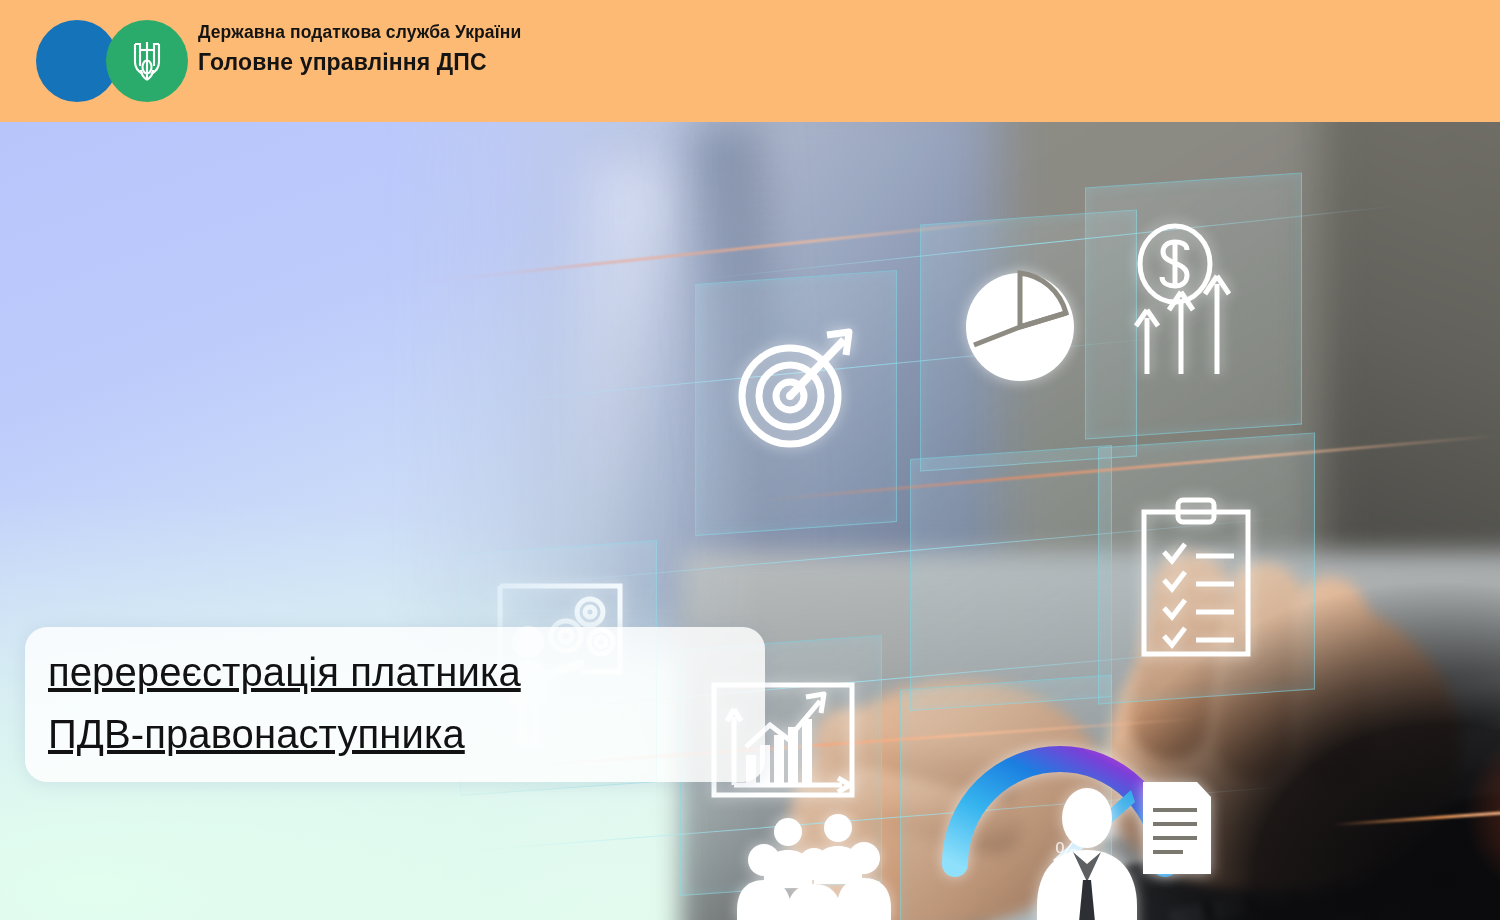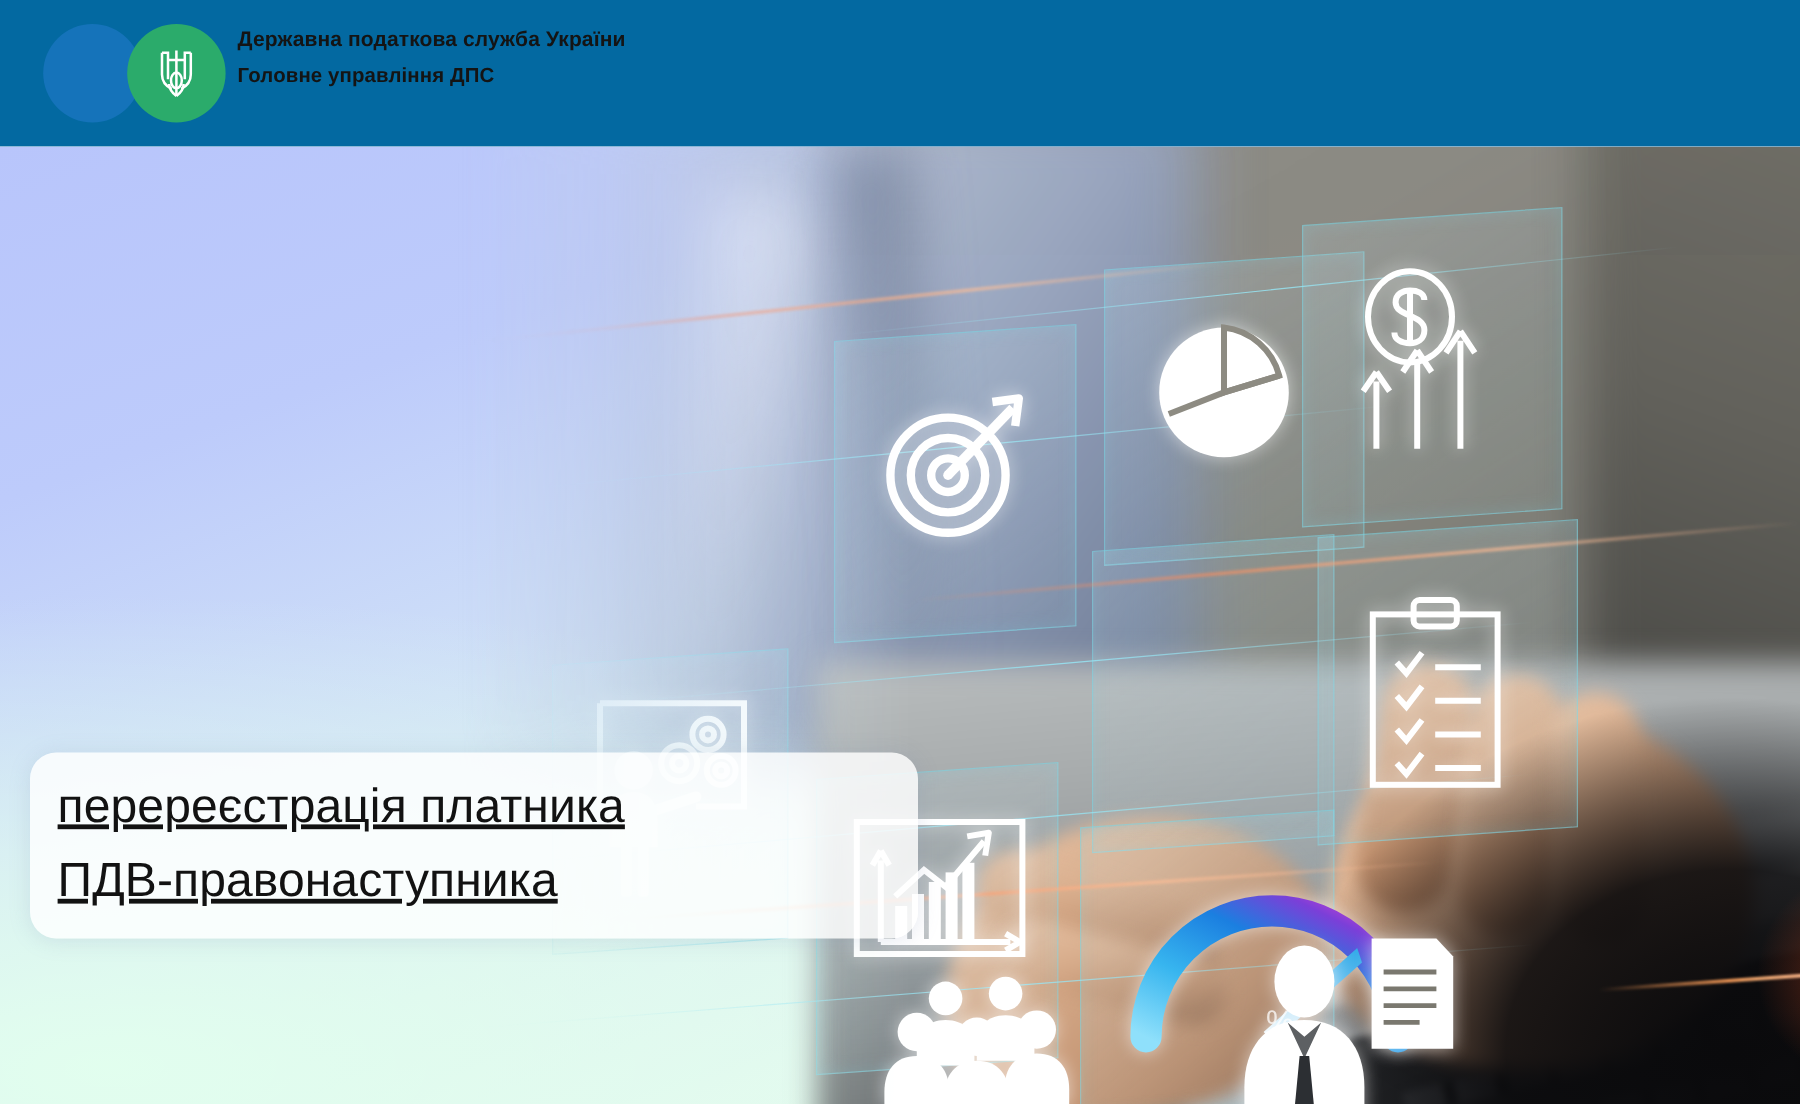--- a/index.html
+++ b/index.html
@@ -1,29 +1,29 @@
 <!DOCTYPE html>
 <html><head>
 <meta charset="utf-8">
 <style>
   html,body{margin:0;padding:0;background:#fff;}
   body{width:1500px;height:920px;overflow:hidden;font-family:"Liberation Sans",sans-serif;}
 
   #page{position:relative;width:1500px;height:920px;overflow:hidden;background:#fff;}
 
   
-  #header{position:absolute;left:0;top:0;width:1500px;height:122px;background:#0369a1;z-index:40;}
+  #header{position:absolute;left:0;top:0;width:1500px;height:122px;background:#fdba74;z-index:40;}
   #logo-mark{position:absolute;left:36px;top:20px;width:158px;height:82px;}
   .logo-circle{position:absolute;border-radius:50%;}
   #logo-circle-blue{left:0;top:0;width:82px;height:82px;background:#1573ba;}
   #logo-circle-green{left:70px;top:0;width:82px;height:82px;background:#2bab6b;}
   #trident-wrap{position:absolute;left:70px;top:0;width:82px;height:82px;display:flex;align-items:center;justify-content:center;}
   #logo-text{position:absolute;left:198px;top:20px;width:520px;}
   #org-line1{font-size:17.5px;font-weight:bold;color:#141414;letter-spacing:.1px;line-height:24px;margin-bottom:7px;}
-  .org-sub{font-size:17px;font-weight:bold;color:#141414;line-height:23px;letter-spacing:.1px;}
+  .org-sub{font-size:23px;font-weight:bold;color:#141414;line-height:23px;letter-spacing:.1px;}
 
   
   #canvas{position:absolute;left:0;top:122px;width:1500px;height:798px;overflow:hidden;}
 
   
   #bg-gradient{position:absolute;inset:0;
     background:
       linear-gradient(160deg,#b8c5fb 0%,#bdcbfb 22%,#cfe0f7 44%,#dcf0f1 62%,#e4f8ef 78%,#effff4 100%);}
   #bg-gradient-wash{position:absolute;inset:0;
     background:radial-gradient(120% 85% at 6% 96%, rgba(226,255,238,.95) 0%, rgba(226,255,238,0) 58%);}

